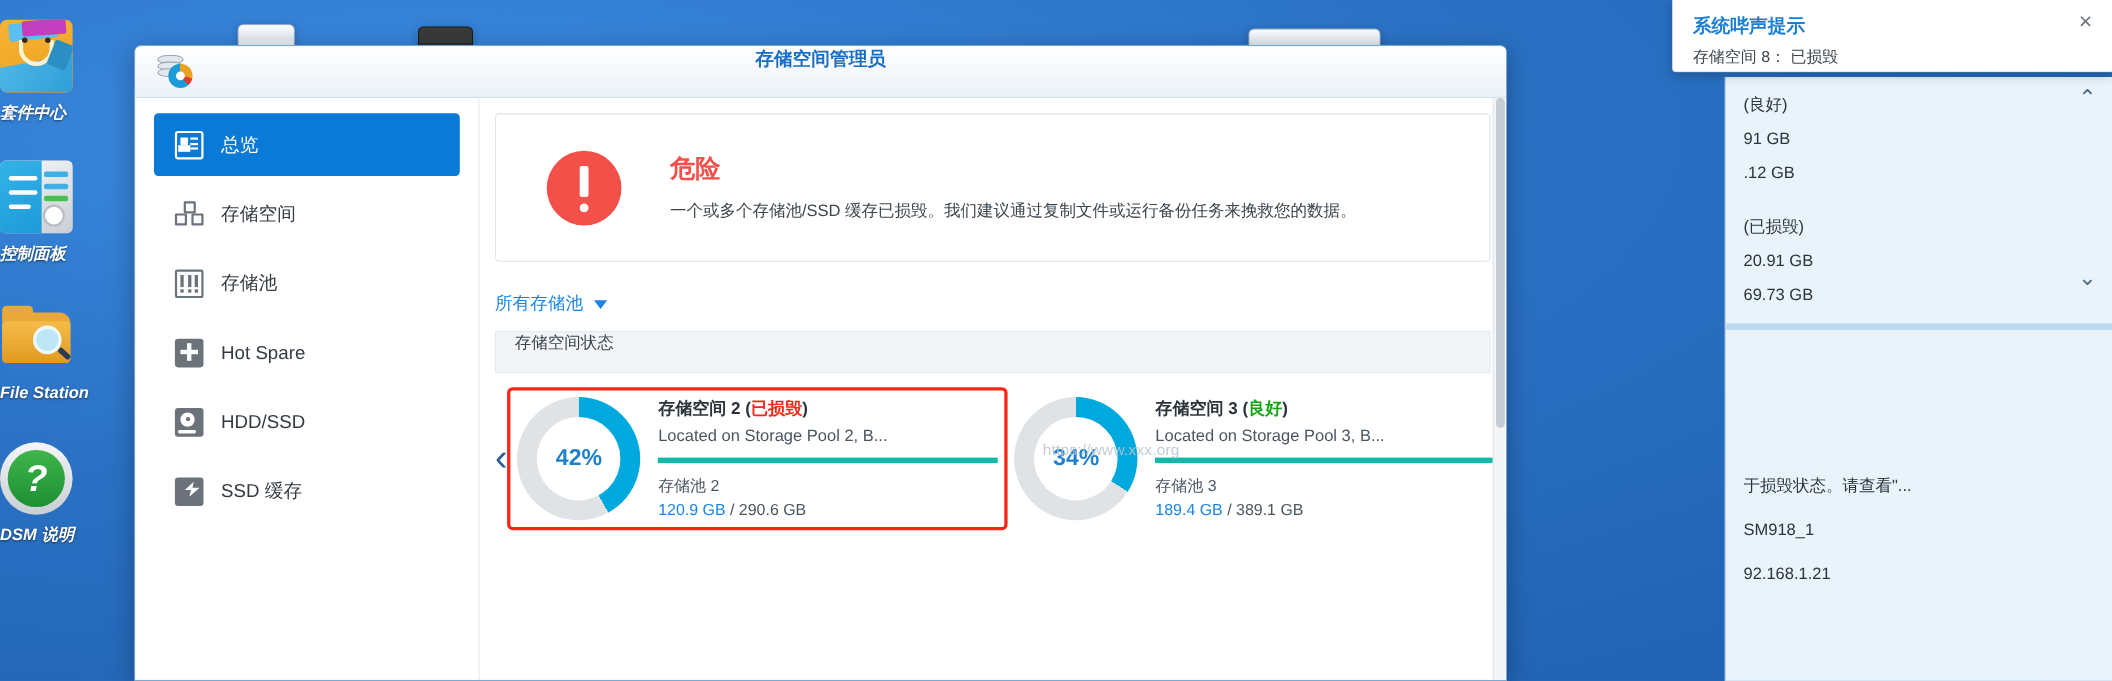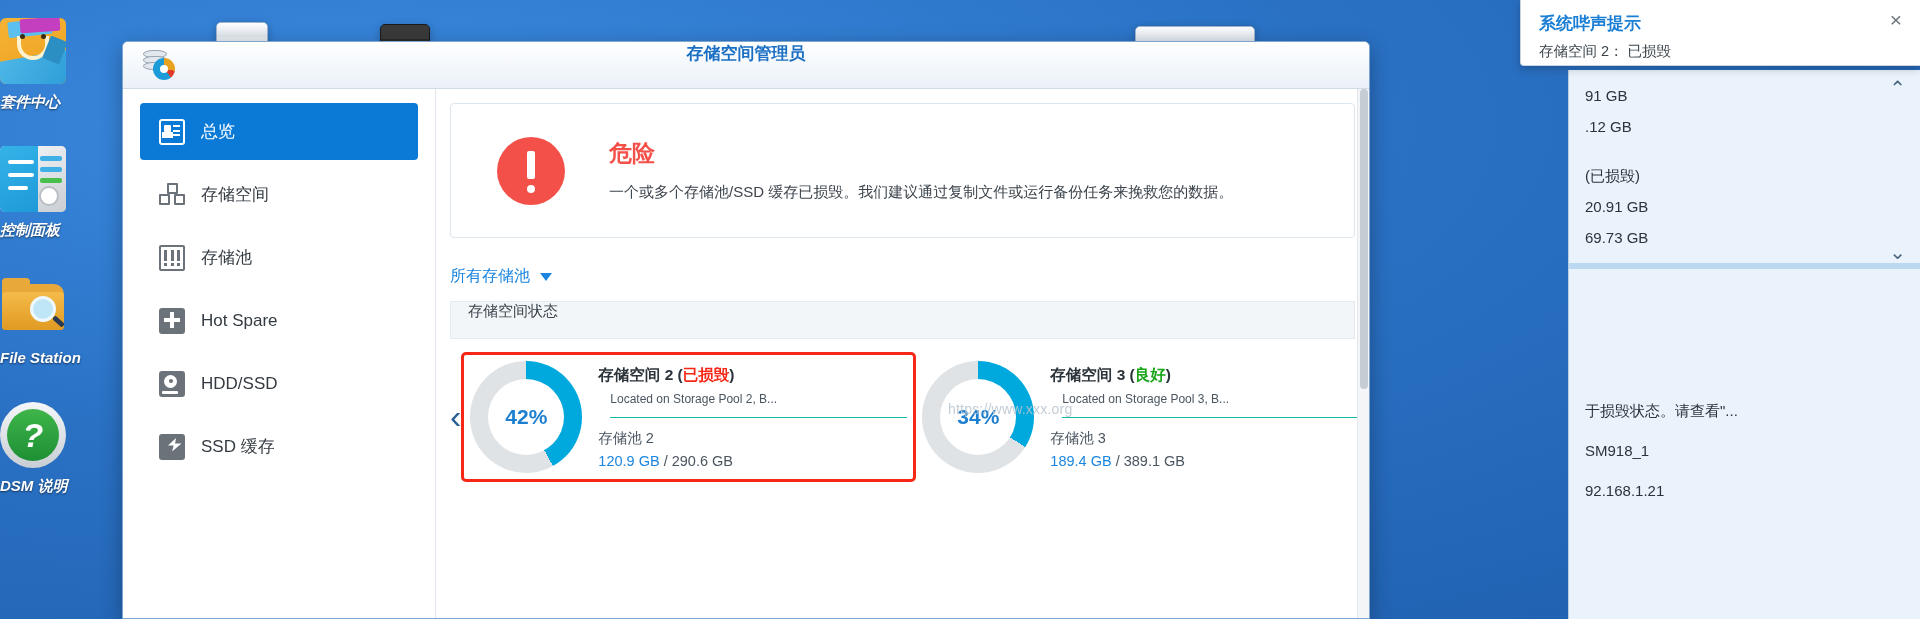--- a/index.html
+++ b/index.html
@@ -178,21 +178,21 @@
     position:absolute; left:18px; top:18px; width:76px; height:76px;
     border-radius:50%; background:#fff;
     display:flex; align-items:center; justify-content:center;
   }
   .donut .pct { color:#1d7fd0; font-size:21px; font-weight:bold; }
 
   .card-info { flex:1; padding-left:10px; min-width:0; }
   .card-title { font-size:15.5px; font-weight:bold; color:#2b3views; color:#2b333b; margin-bottom:6px; white-space:nowrap; }
   .st-bad { color:#f72718; }
   .st-good { color:#17a517; }
-  .card-sub { font-size:12px; color:#4a5560; white-space:nowrap; overflow:hidden; text-overflow:ellipsis; padding-bottom:11px; border-bottom:1px solid #14b8a6;margin-left:12px; }
+  .card-sub { font-size:15px; color:#4a5560; white-space:nowrap; overflow:hidden; text-overflow:ellipsis; padding-bottom:11px; border-bottom:5px solid #14b8a6; }
   .card-pool { font-size:14.5px; color:#4a5560; margin-top:11px; }
   .card-cap { font-size:14.5px; color:#4a5560; margin-top:5px; }
   .card-cap .used { color:#1a85e0; }
 
   .watermark { position:absolute; left:498px; top:62px; color:#b9c4cf; font-size:14px; opacity:.85; letter-spacing:.2px; }
 
   
   .vscroll { position:absolute; right:0; top:0; width:12px; height:531px; background:#f3f5f7; border-left:1px solid #e3e8ee;}
   .vscroll .thumb{position:absolute;left:2px;top:0;width:8px;height:300px;background:#c6ccd3;border-radius:4px;}
 
@@ -429,32 +429,33 @@
       </div>
     </div>
 
   </div>
 </div>
 
 <div class="right-panel">
   <div class="rp-block">
     <div class="chev up">⌃</div>
     <div class="chev down">⌄</div>
+    <div class="rp-line st-good">(良好)</div>
     <div class="rp-line">91 GB</div>
     <div class="rp-line">.12 GB</div>
     <div class="rp-gap"></div>
     <div class="rp-line st-bad">(已损毁)</div>
     <div class="rp-line">20.91 GB</div>
     <div class="rp-line">69.73 GB</div>
   </div>
   <div class="rp-sep"></div>
   <div class="rp-b2">
     <div class="ln" style="padding-top:108px;">于损毁状态。请查看"...</div>
     <div class="ln">SM918_1</div>
     <div class="ln">92.168.1.21</div>
   </div>
 </div>
 
 <div class="toast">
   <div class="t-close">×</div>
   <div class="t-title">系统哔声提示</div>
-  <div class="t-body">存储空间 2：  已损毁</div>
+  <div class="t-body">存储空间 8：  已损毁</div>
 </div>
 
 </body></html>

